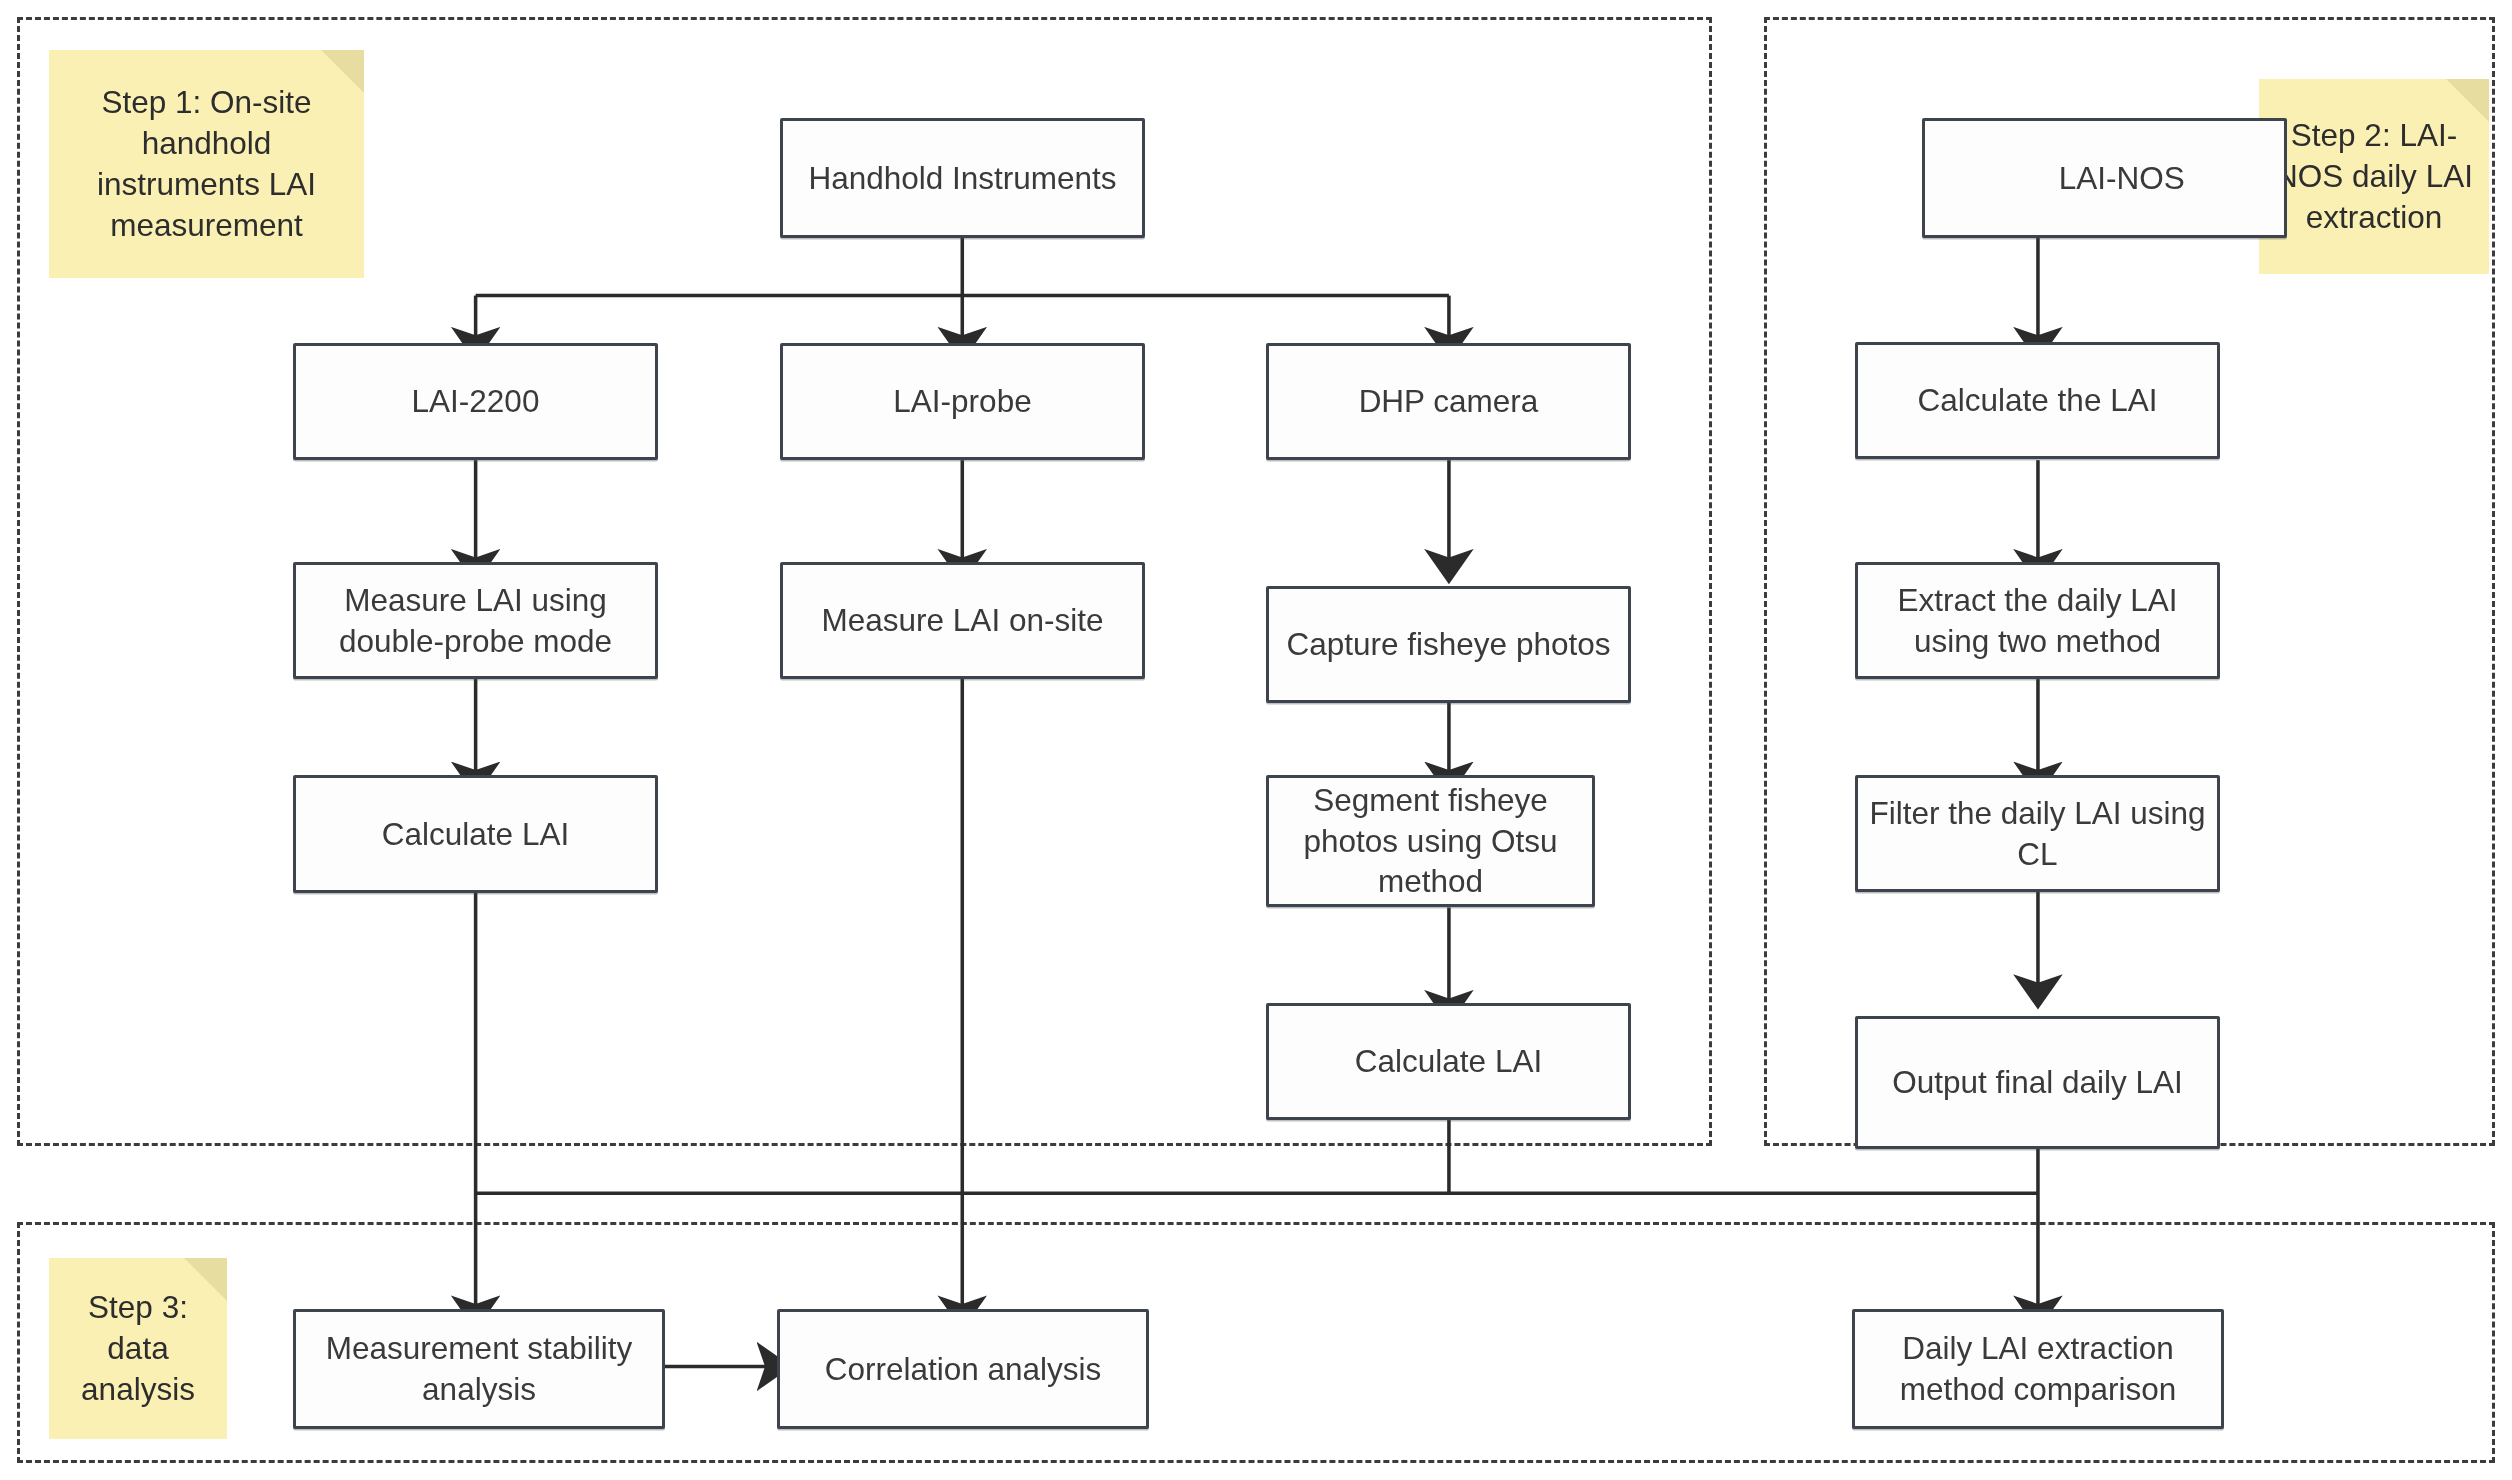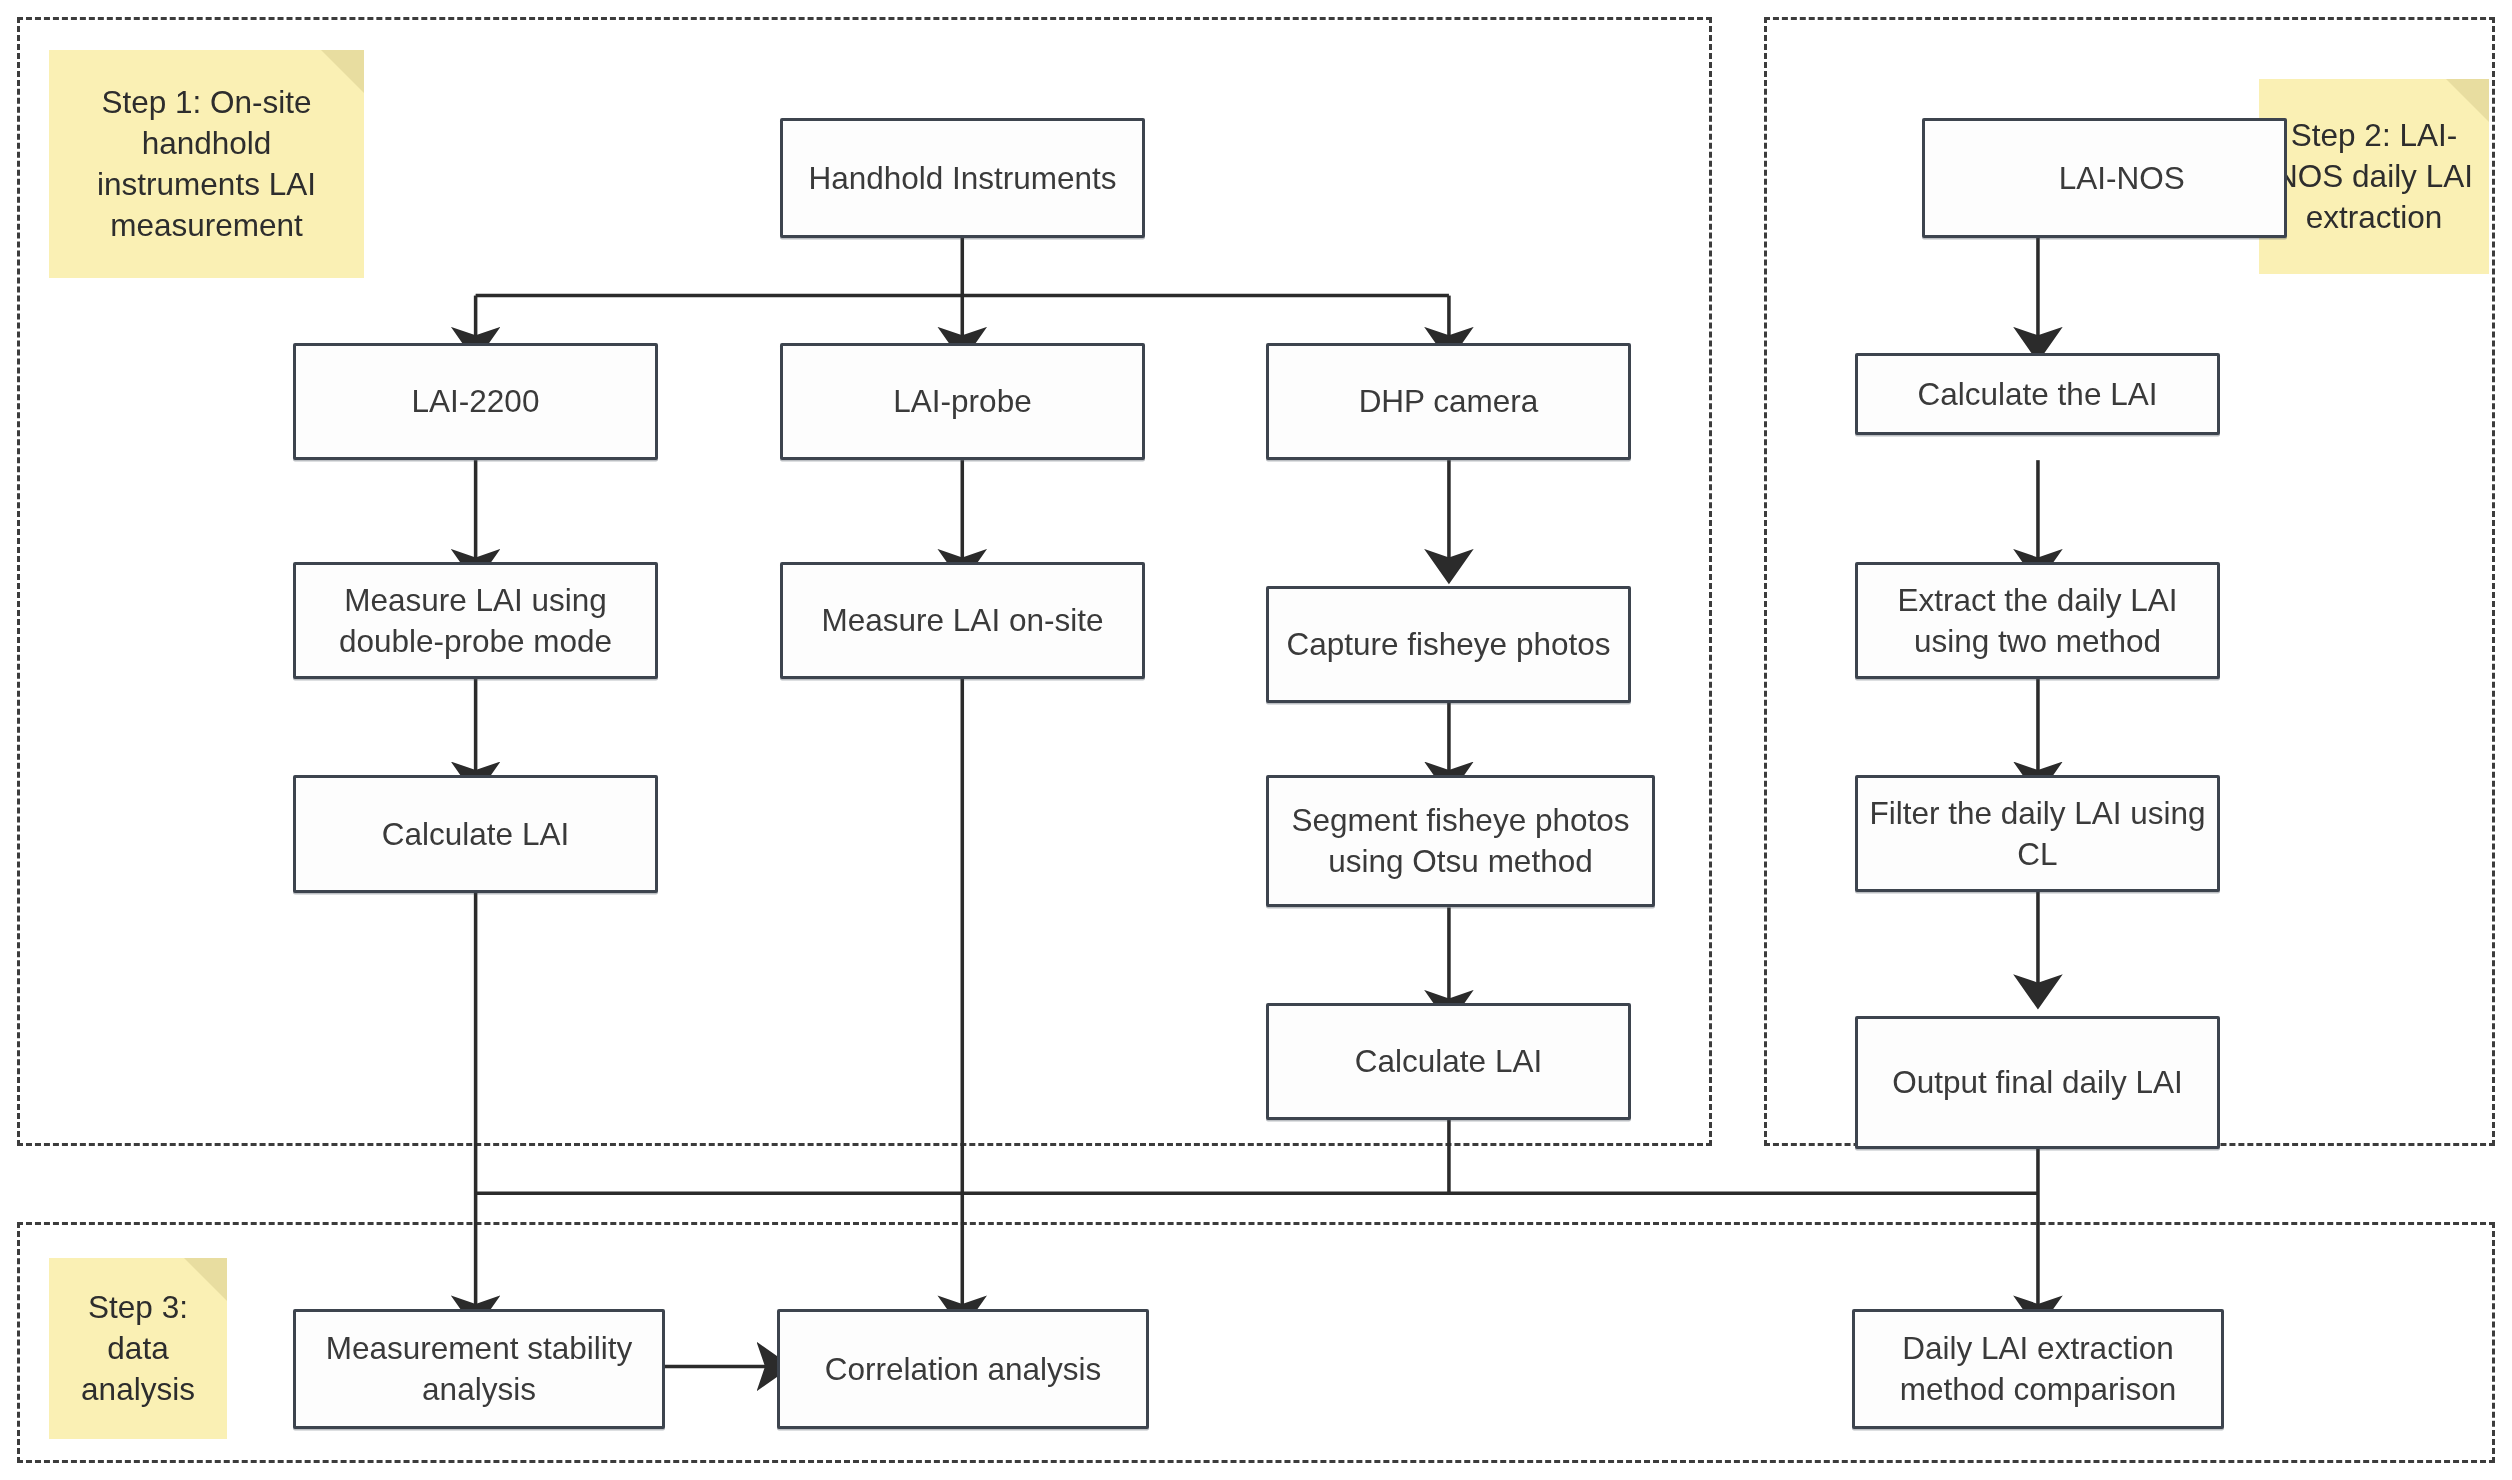--- a/index.html
+++ b/index.html
@@ -161,33 +161,33 @@
   </div>
 
   <div class="node" style="left:1266px; top:562px; width:365px; height:117px;margin-top:24px;">
     <span class="node-text">Capture fisheye photos</span>
   </div>
 
   <div class="node" style="left:293px; top:775px; width:365px; height:118px;">
     <span class="node-text">Calculate LAI</span>
   </div>
 
-  <div class="node" style="left:1266px; top:775px; width:389px; height:132px;">
+  <div class="node" style="left:1266px; top:775px; width:329px; height:132px;">
     <span class="node-text">Segment fisheye photos using Otsu method</span>
   </div>
 
   <div class="node" style="left:1266px; top:1003px; width:365px; height:117px;">
     <span class="node-text">Calculate LAI</span>
   </div>
 
   <div class="node" style="left:1922px; top:118px; width:365px; height:120px;padding-left:44px;">
     <span class="node-text">LAI-NOS</span>
   </div>
 
-  <div class="node" style="left:1855px; top:353px; width:365px; height:82px;text-align:center;">
+  <div class="node" style="left:1855px; top:342px; width:365px; height:117px;text-align:center;">
     <span class="node-text">Calculate the LAI</span>
   </div>
 
   <div class="node" style="left:1855px; top:562px; width:365px; height:117px;">
     <span class="node-text">Extract the daily LAI using two method</span>
   </div>
 
   <div class="node" style="left:1855px; top:775px; width:365px; height:117px;">
     <span class="node-text">Filter the daily LAI using CL</span>
   </div>

